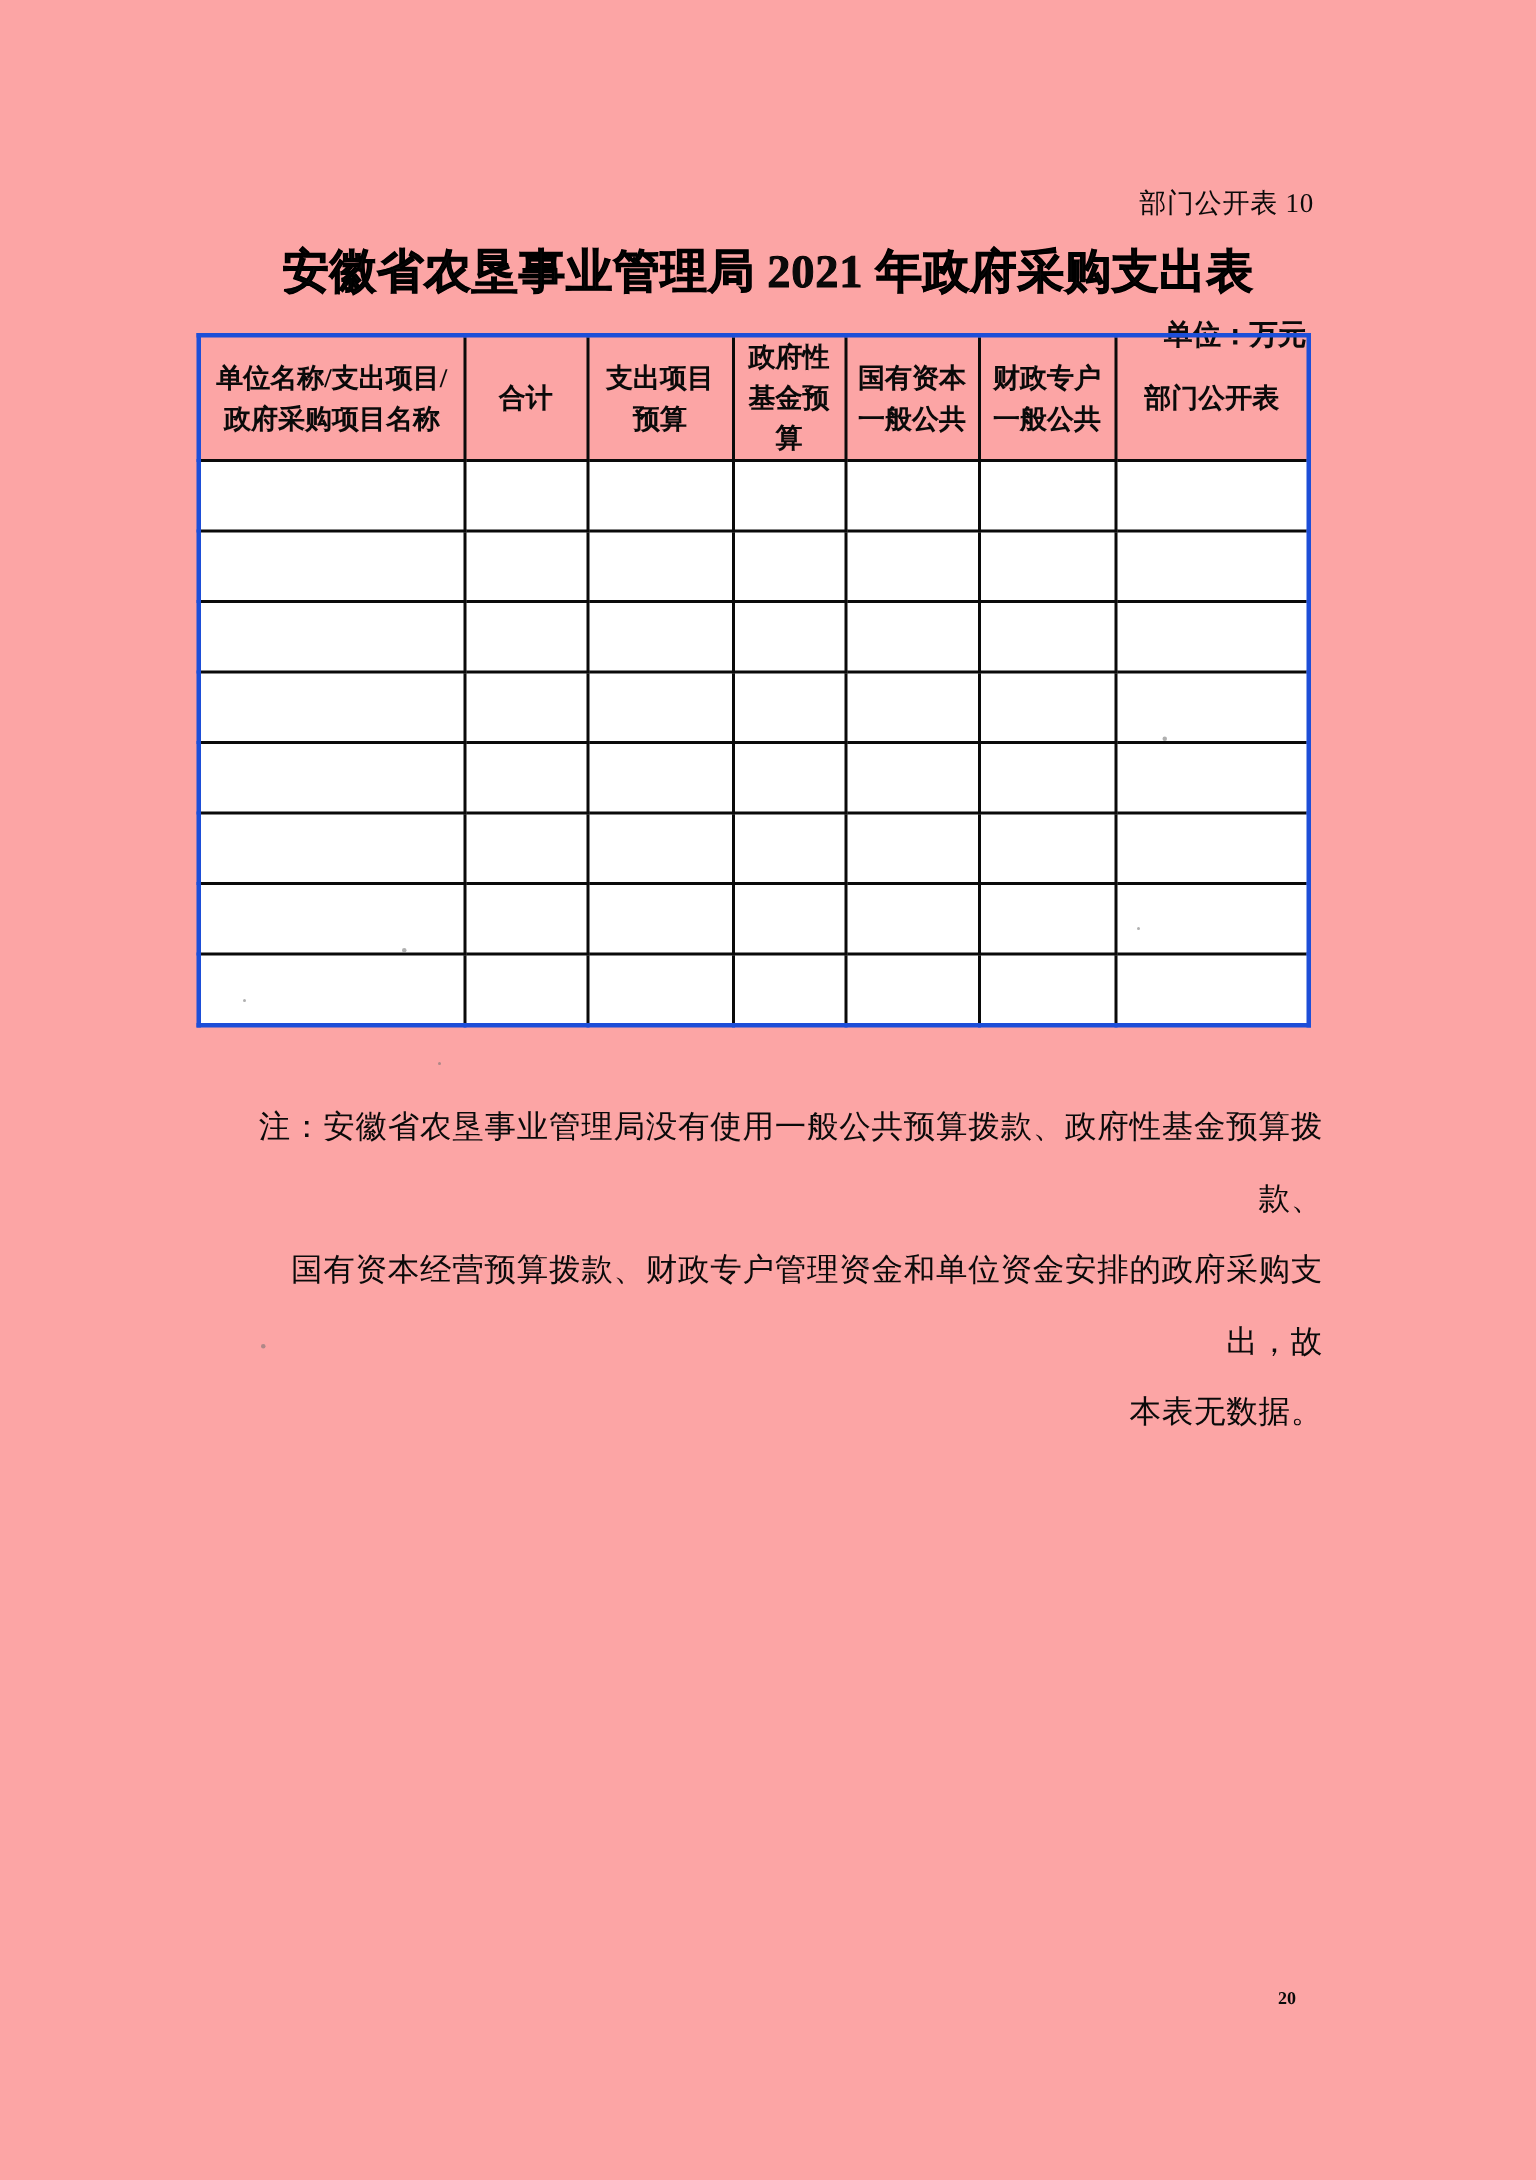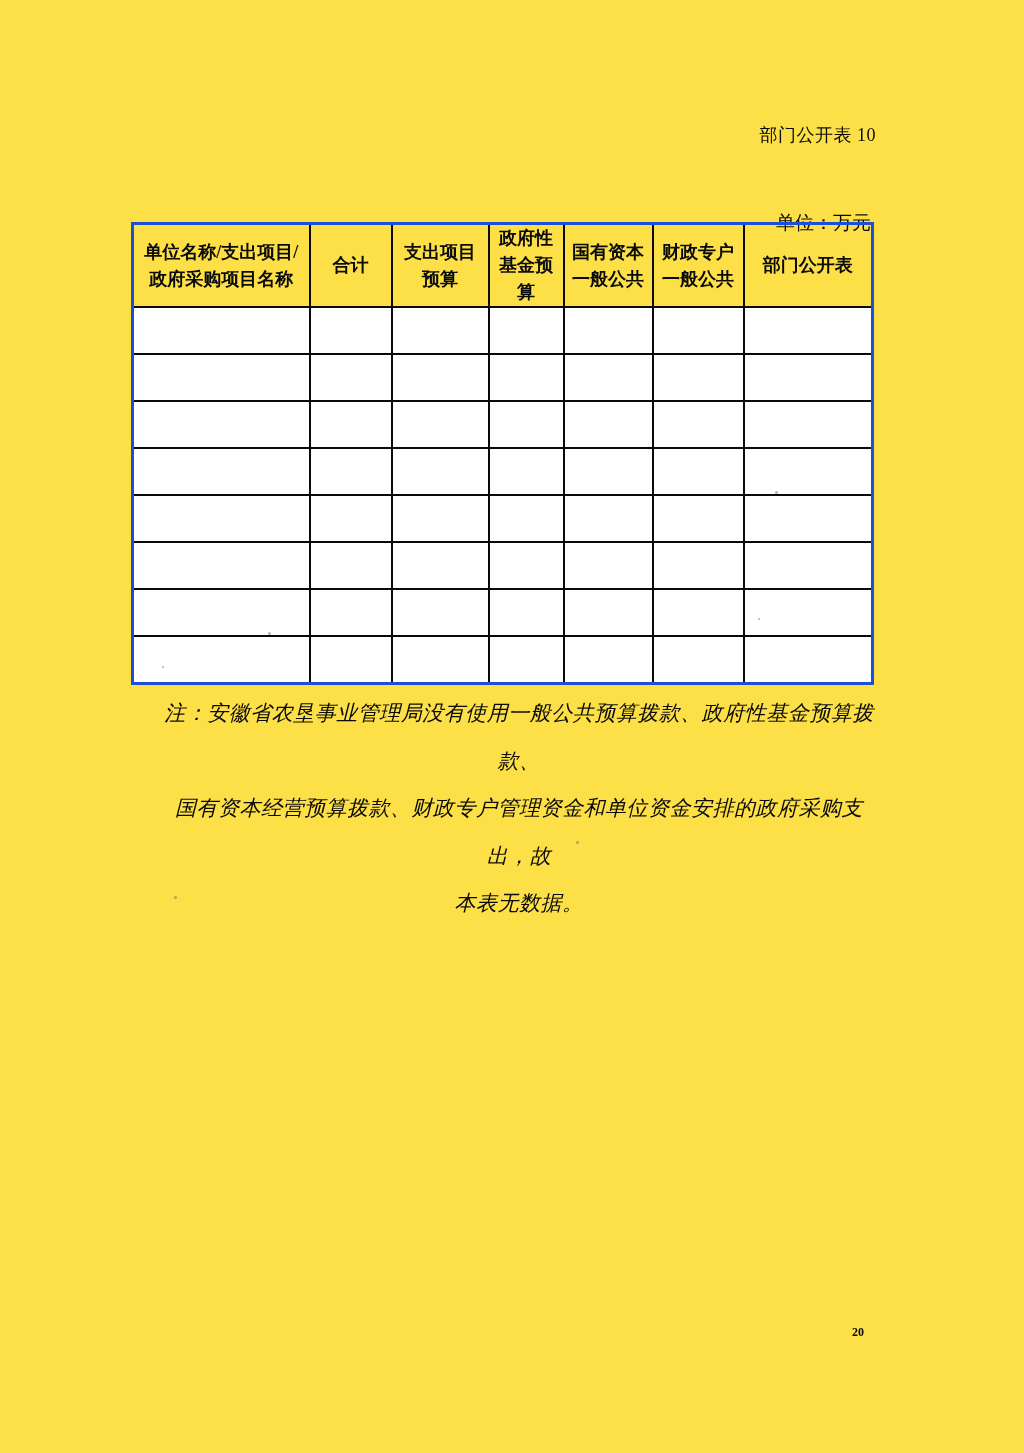--- a/index.html
+++ b/index.html
@@ -11,21 +11,21 @@
     width: 1024px;
     height: 1453px;
     position: relative;
     font-family: "Liberation Serif", serif;
     color: #0a0a0a;
     overflow: hidden;
   }
   .page {
     position: absolute;
     inset: 0;
-    background: #fde047;
+    background: #fca5a5;
   }
   .doc-label {
     position: absolute;
     top: 123px;
     right: 148px;
     font-size: 18px;
     letter-spacing: 0.5px;
     white-space: nowrap;
   }
   .title {
@@ -38,21 +38,21 @@
     font-weight: bold;
     letter-spacing: 0.5px;
     white-space: nowrap;
     -webkit-text-stroke: 0.6px #000;
   }
   .unit-label {
     position: absolute;
     top: 210px;
     right: 153px;
     font-size: 19px;
-    font-weight: 400;
+    font-weight: 700;
     white-space: nowrap;
   }
   table.proc-table {
     position: absolute;
     top: 222px;
     left: 131px;
     width: 740px;
     table-layout: fixed;
     border-collapse: collapse;
     border: 3px solid #1d4ed8;
@@ -70,29 +70,28 @@
     line-height: 27px;
     white-space: pre-line;
     height: 80px;
   }
   table.proc-table td {
     height: 45px;
     background: #ffffff;
   }
   .note {
     position: absolute;
-    top: 690px;
+    top: 728px;
     left: 156px;
     width: 726px;
     font-size: 21px;
     line-height: 47.5px;
     white-space: pre-line;
-    text-align: center;
+    text-align: right;
     letter-spacing: 0.5px;
-    font-style: italic;
   }
   .page-number {
     position: absolute;
     top: 1325px;
     left: 852px;
     font-size: 12px;
     font-weight: bold;
   }
   
   .speck {
@@ -109,20 +108,21 @@
   .s6 { left: 292px; top: 708px; width: 2px; height: 2px; }
   .s7 { left: 162px; top: 666px; width: 2px; height: 2px; }
 </style>
 </head>
 <body>
 
 <div class="page">
 
   <div class="doc-label">部门公开表 10</div>
 
+  <div class="title">安徽省农垦事业管理局 2021 年政府采购支出表</div>
 
   <div class="unit-label">单位：万元</div>
 
   <table class="proc-table">
     <colgroup>
       <col style="width:177px">
       <col style="width:82px">
       <col style="width:97px">
       <col style="width:75px">
       <col style="width:89px">

